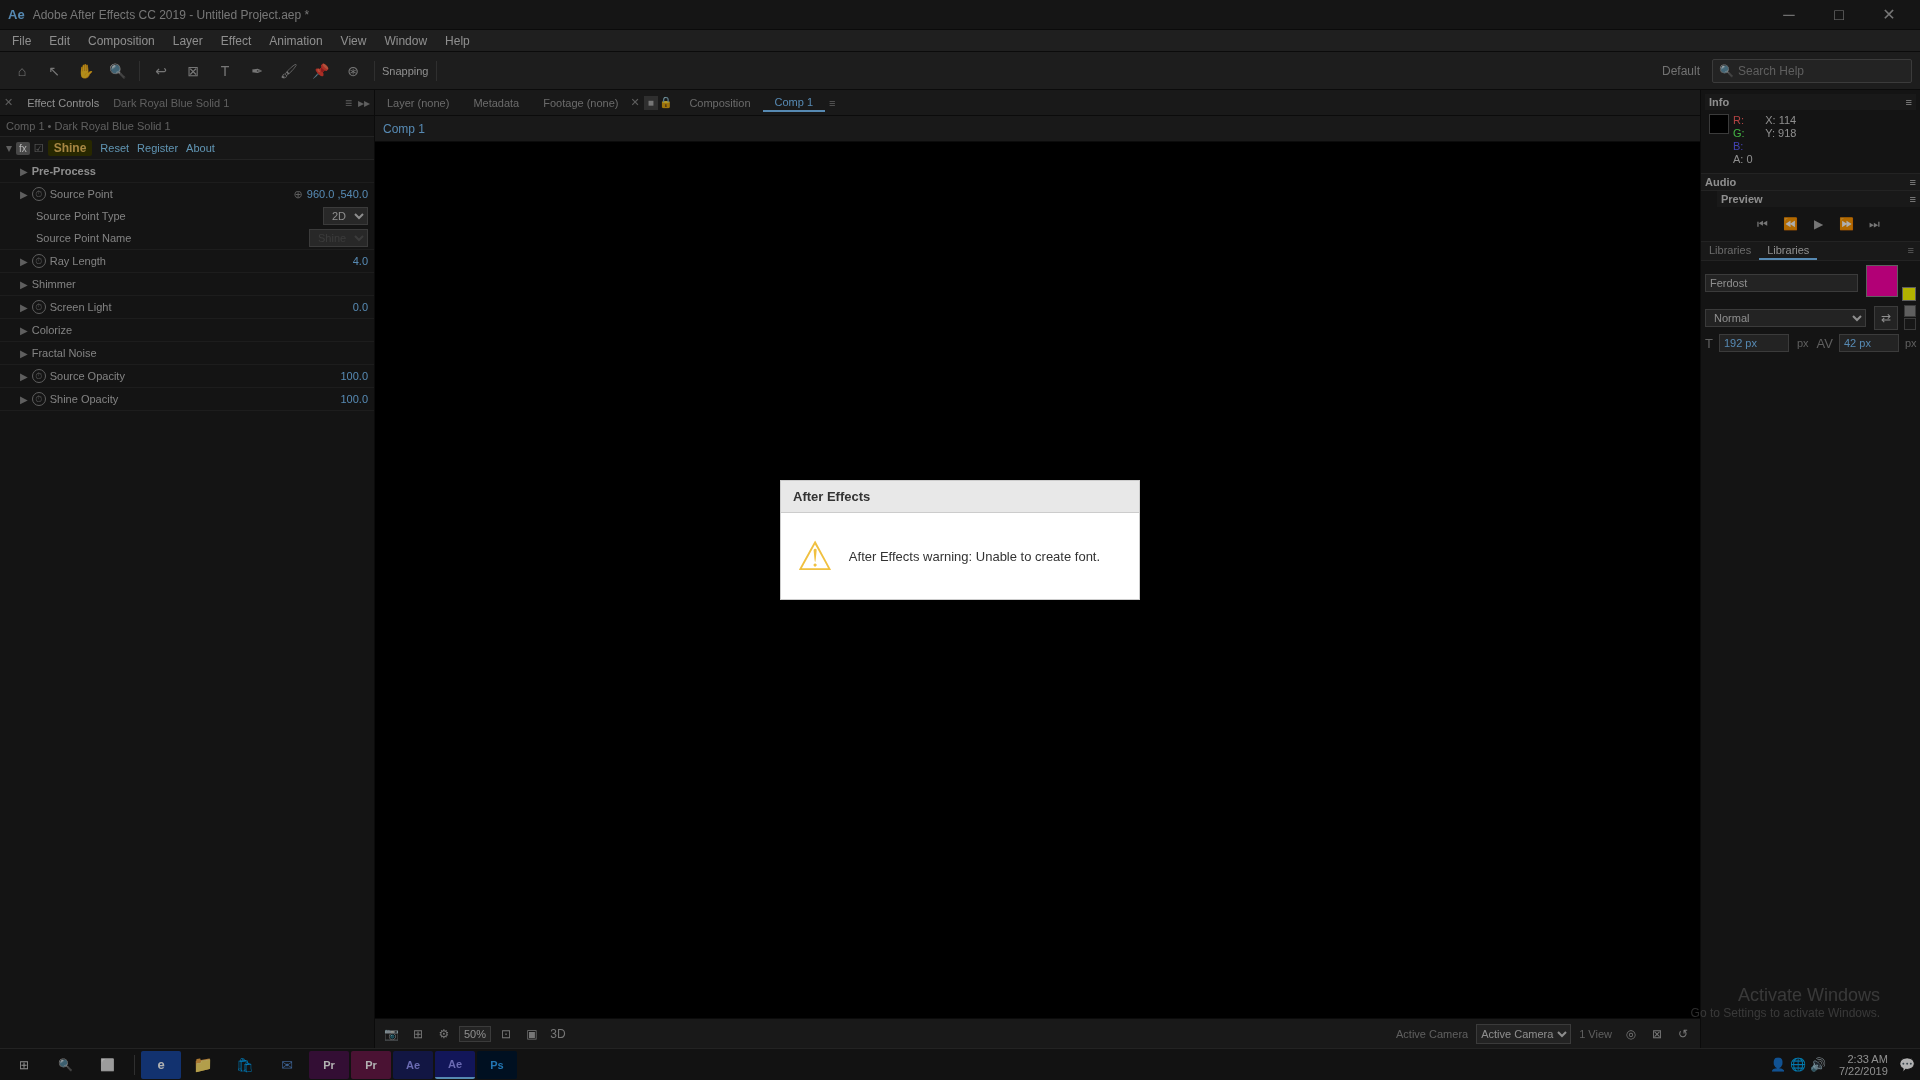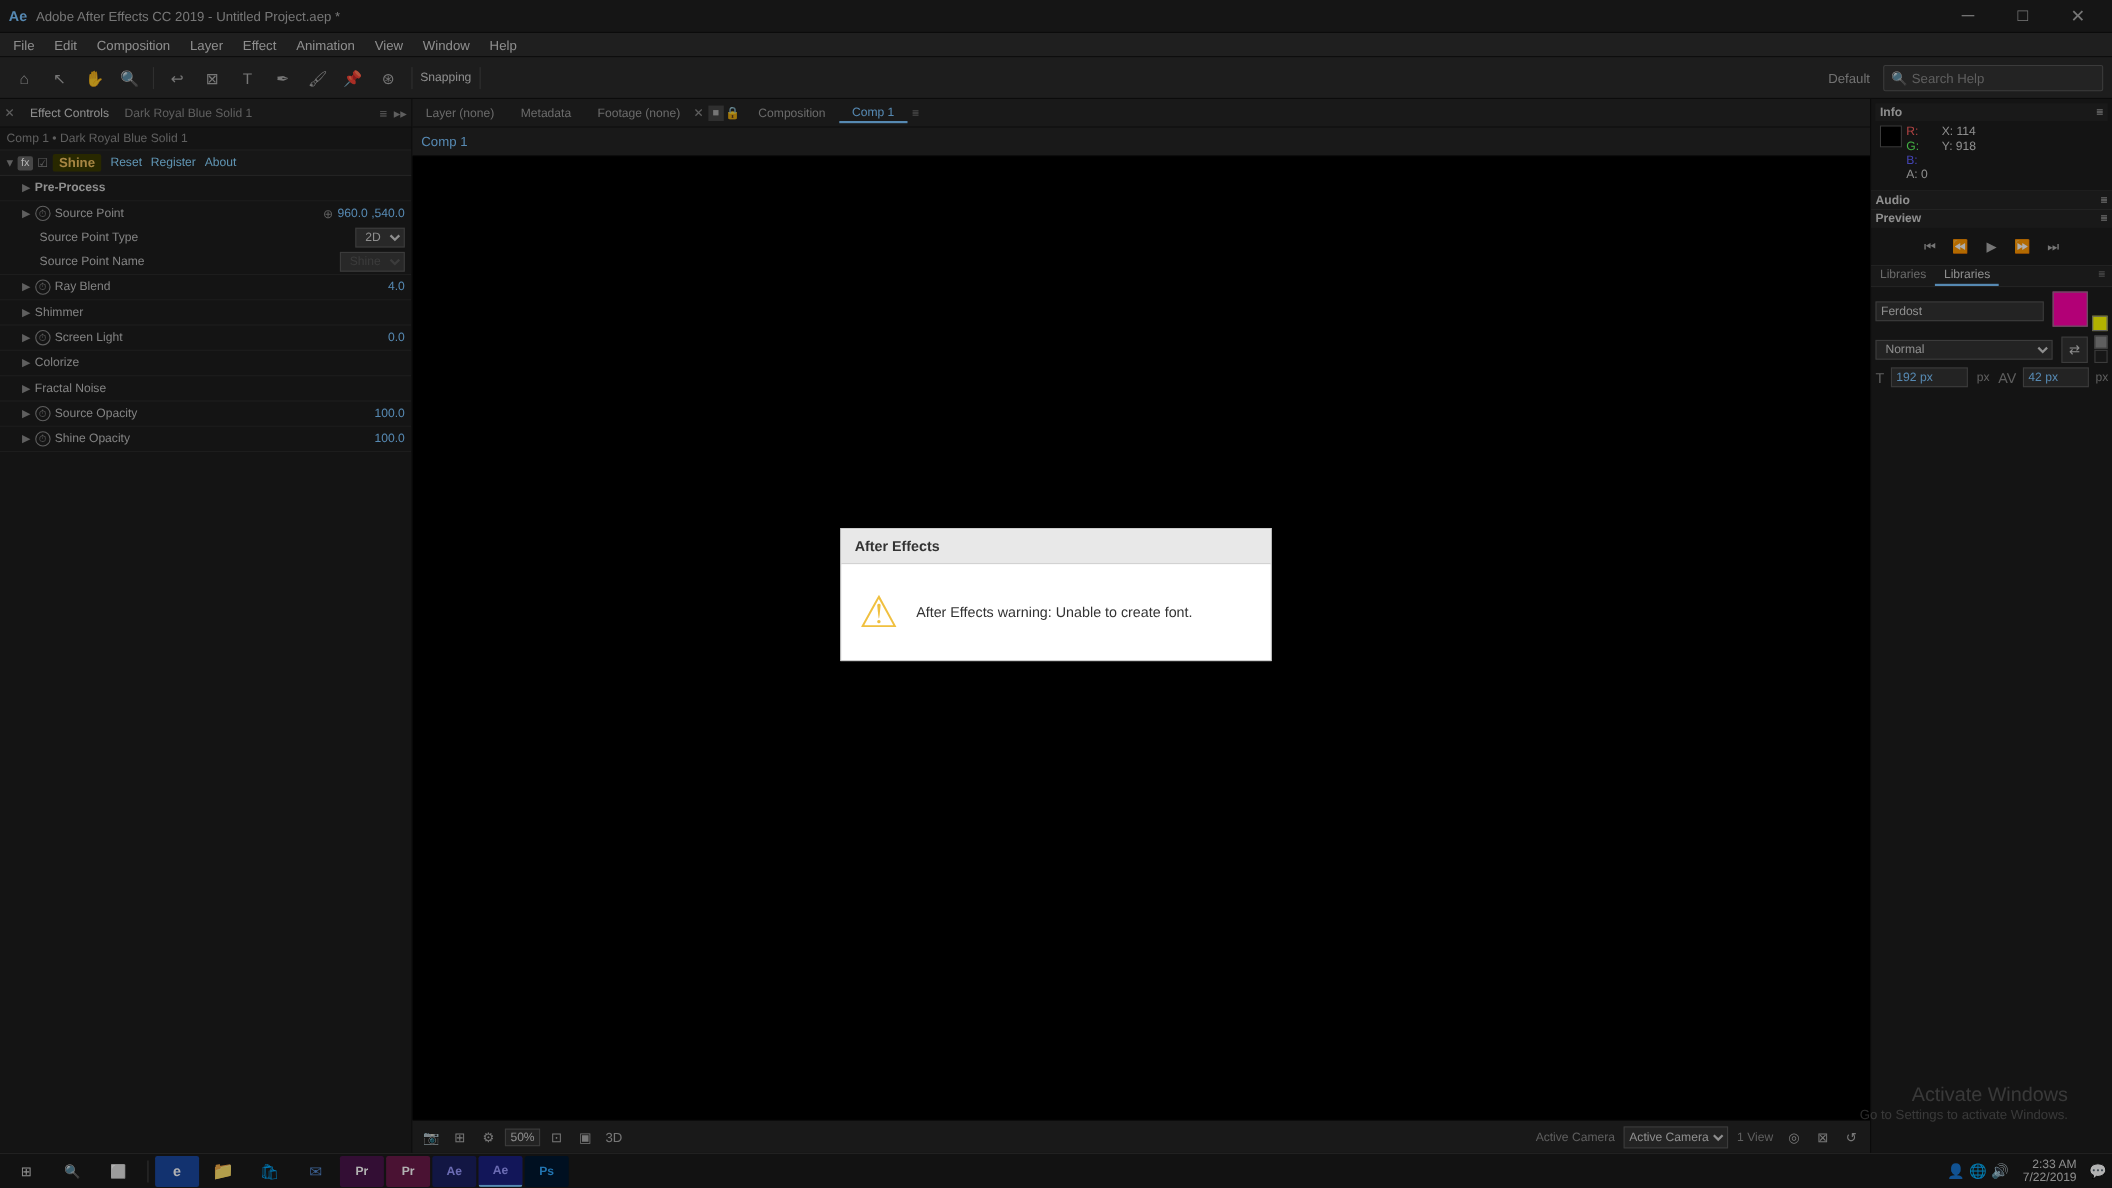--- a/index.html
+++ b/index.html
@@ -64,21 +64,21 @@
 
     #viewer-toolbar { height: 30px; background: #252525; display: flex; align-items: center; padding: 0 6px; gap: 4px; border-top: 1px solid #111; }
     .viewer-btn { width: 22px; height: 22px; background: transparent; border: none; color: #aaa; cursor: pointer; font-size: 12px; display: flex; align-items: center; justify-content: center; }
     .viewer-magnify { color: #ccc; font-size: 11px; background: #333; border: 1px solid #555; padding: 1px 4px; cursor: pointer; }
 
     
     #right-panel { width: 220px; background: #1e1e1e; border-left: 1px solid #111; display: flex; flex-direction: column; }
     #info-section { border-bottom: 1px solid #333; padding: 4px; }
     .section-header { display: flex; align-items: center; justify-content: space-between; padding: 2px 4px; background: #252525; color: #ccc; font-size: 11px; font-weight: bold; cursor: pointer; }
     .color-swatch { width: 20px; height: 20px; background: #000; border: 1px solid #555; }
-    #preview-section { border-bottom: 1px solid #333; }
+    #preview-section { border-bottom: 1px solid #333; padding-left: 16px; }
     #character-section { flex: 1; }
     .char-controls { padding: 4px; display: flex; flex-direction: column; gap: 4px; }
     .char-row { display: flex; align-items: center; gap: 4px; }
     .char-font { flex: 1; background: #333; border: 1px solid #555; color: #ccc; font-size: 11px; padding: 2px 4px; }
     .char-size { width: 60px; background: #333; border: 1px solid #555; color: #7bc4ff; font-size: 11px; padding: 2px 4px; }
     .color-box-magenta { width: 32px; height: 32px; background: #ff00aa; border: 1px solid #888; cursor: pointer; }
     .color-box-yellow { width: 14px; height: 14px; background: #ffff00; border: 1px solid #888; cursor: pointer; position: absolute; bottom: 0; right: 0; }
     .normal-row { display: flex; align-items: center; gap: 4px; }
     .normal-select { background: #333; border: 1px solid #555; color: #ccc; font-size: 11px; padding: 1px 4px; flex: 1; }
 
@@ -99,21 +99,21 @@
     
     #taskbar { height: 32px; background: #1a1a1a; border-top: 1px solid #333; display: flex; align-items: center; padding: 0 4px; gap: 2px; position: fixed; bottom: 0; left: 0; right: 0; }
     .taskbar-btn { width: 40px; height: 28px; display: flex; align-items: center; justify-content: center; cursor: pointer; border-radius: 2px; }
     .taskbar-sep-v { width: 1px; height: 20px; background: #444; margin: 0 4px; }
     .taskbar-clock { margin-left: auto; color: #ccc; font-size: 11px; text-align: right; padding: 0 8px; }
     .taskbar-sys { display: flex; align-items: center; gap: 4px; margin-left: auto; }
     .taskbar-icon { color: #ccc; font-size: 13px; cursor: pointer; }
 
     
     #modal-overlay { position: fixed; top: 0; left: 0; right: 0; bottom: 0; background: rgba(0,0,0,0.3); display: flex; align-items: center; justify-content: center; z-index: 1000; }
-    #modal-dialog { width: 392px; background: #fff; border: 1px solid #ccc; box-shadow: 0 4px 20px rgba(0,0,0,0.5); display: flex; flex-direction: column; }
+    #modal-dialog { width: 360px; background: #fff; border: 1px solid #ccc; box-shadow: 0 4px 20px rgba(0,0,0,0.5); display: flex; flex-direction: column; }
     #modal-title-bar { background: #e8e8e8; padding: 8px 12px; font-size: 13px; color: #333; font-weight: bold; border-bottom: 1px solid #ccc; }
     #modal-body { display: flex; align-items: center; padding: 20px 16px; gap: 16px; background: #fff; }
     #modal-icon { font-size: 40px; color: #f0c040; }
     #modal-message { font-size: 13px; color: #333; flex: 1; }
     #modal-footer { padding: 10px 16px; display: flex; justify-content: center; background: #fff; border-top: 1px solid #eee; }
     #ok-btn { width: 80px; height: 26px; background: #e8e8e8; border: 1px solid #aaa; color: #333; font-size: 12px; cursor: pointer; border-radius: 12px; }
 
     
     #activate-watermark { position: absolute; bottom: 60px; right: 40px; color: rgba(160,160,160,0.4); font-size: 18px; text-align: right; pointer-events: none; }
 
@@ -227,21 +227,21 @@
           <select class="prop-select" style="color:#555;">
             <option>Shine</option>
           </select>
         </div>
       </div>
 
       <div class="prop-group">
         <div class="prop-row prop-indent">
           <span class="expand-arrow">▶</span>
           <div class="prop-icon">⏱</div>
-          <span class="prop-name">Ray Blend</span>
+          <span class="prop-name">Ray Length</span>
           <span class="prop-value blue">4.0</span>
         </div>
       </div>
 
       <div class="prop-group">
         <div class="prop-row prop-indent">
           <span class="expand-arrow">▶</span>
           <span class="prop-name">Shimmer</span>
         </div>
       </div>

